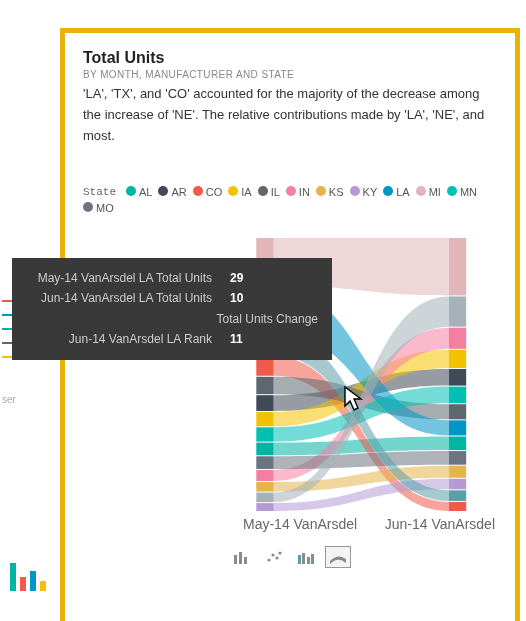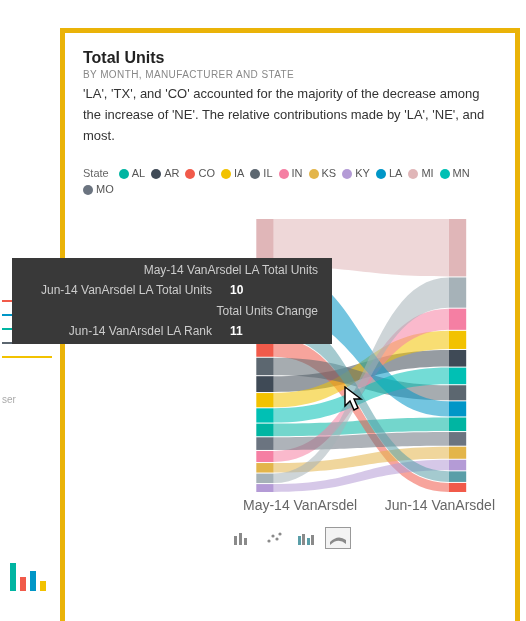--- a/index.html
+++ b/index.html
@@ -16,42 +16,42 @@
   left: 60px;
   top: 28px;
   width: 460px;
   height: 600px;
   border: 5px solid #eab308;
   background: #fff;
   padding: 16px 18px 10px 18px;
 }
 .title { font-size: 16px; font-weight: 600; color: #222; margin-bottom: 2px; }
 .subtitle { font-size: 10px; font-weight: 500; color: #888; letter-spacing: 0.4px; margin-bottom: 4px; }
-.insight { font-size: 13px; color: #333; line-height: 1.6; margin-bottom: 21px; }
+.insight { font-size: 13px; color: #333; line-height: 1.6; margin-bottom: 40px; }
 .legend { display: flex; flex-wrap: wrap; align-items: center; gap: 4px 6px; font-size: 11px; color: #555; margin-bottom: 8px; }
-.legend-label { color: #666; margin-right: 4px; }
-.legend-item { display: inline-flex; align-items: flex-end; gap: 3px; }
+.legend-label { color: #666; margin-right: 4px; font-family: Liberation Mono, monospace; }
+.legend-item { display: inline-flex; align-items: flex-start; gap: 3px; }
 .dot { width: 10px; height: 10px; border-radius: 50%; display: inline-block; }
 .chart-area { position: relative; width: 100%; height: 290px; margin-top: 8px; }
 .ribbon-svg { position: absolute; left: 0; top: 0; width: 100%; height: 100%; }
 .axis-labels { display: flex; justify-content: space-between; font-size: 14px; color: #666; padding: 4px 2px 0 160px; }
 .chart-type-icons { display: flex; justify-content: center; gap: 6px; margin-top: 14px; }
 .ct-icon {
   width: 26px; height: 22px; border: 1px solid transparent;
   display: flex; align-items: center; justify-content: center; cursor: pointer;
 }
 .ct-icon.selected { border: 1px solid #999; background: #f3f3f3; }
 .tooltip {
   position: absolute;
   left: 12px;
   top: 258px;
   background: #393939;
   color: #eee;
   font-size: 12px;
-  padding: 2px 14px;
+  padding: 10px 14px;
   z-index: 10;
   line-height: 1.7;
   min-width: 320px;
 }
 .tooltip-row { display: flex; justify-content: space-between; gap: 18px; }
 .tooltip-label { color: #ccc; text-align: right; flex: 1; }
 .tooltip-value { font-weight: 600; color: #fff; min-width: 88px; text-align: left; }
 .cursor {
   position: absolute;
   left: 344px;
@@ -228,20 +228,21 @@
         <svg width="18" height="14">
           <path d="M1 11 Q9 3 17 9 L17 13 Q9 6 1 14 Z" fill="#8a8a8a"></path>
         </svg>
       </div>
     </div>
 </div>
 
 <div class="tooltip">
     <div class="tooltip-row">
       <span class="tooltip-label">May-14 VanArsdel LA Total Units</span>
+      <span class="tooltip-value">29</span>
     </div>
     <div class="tooltip-row">
       <span class="tooltip-label">Jun-14 VanArsdel LA Total Units</span>
       <span class="tooltip-value">10</span>
     </div>
     <div class="tooltip-row">
       <span class="tooltip-label">Total Units Change</span>
     </div>
     <div class="tooltip-row">
       <span class="tooltip-label">Jun-14 VanArsdel LA Rank</span>

